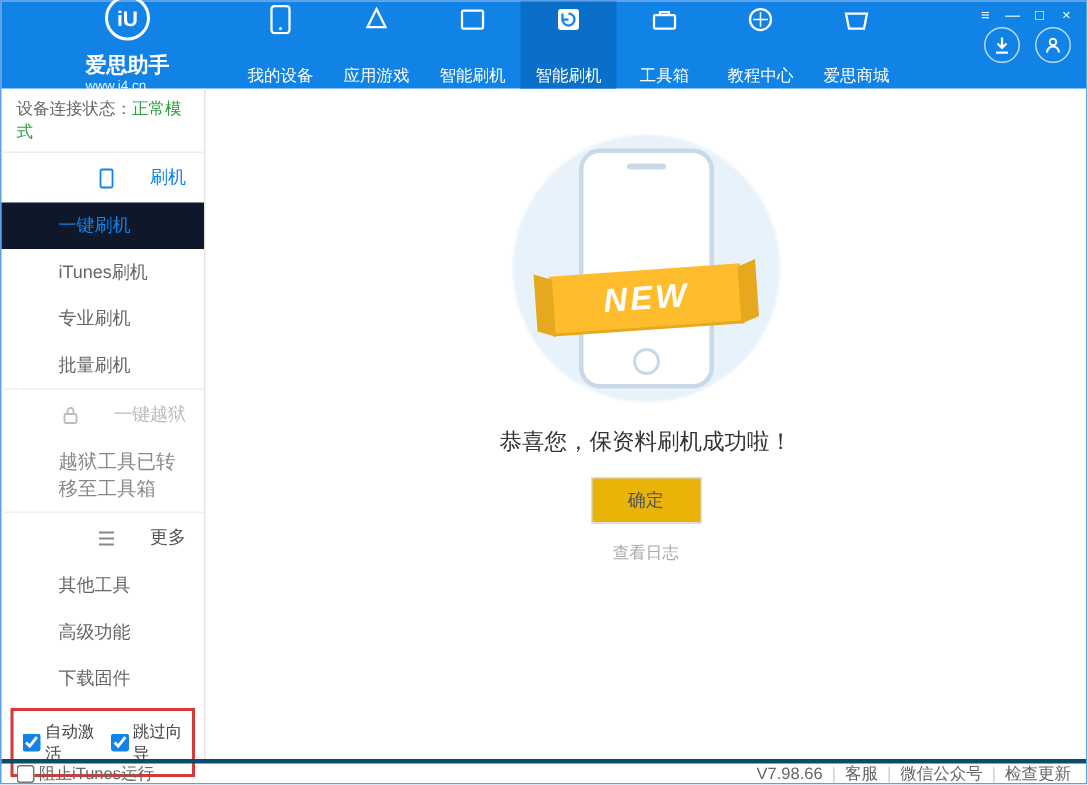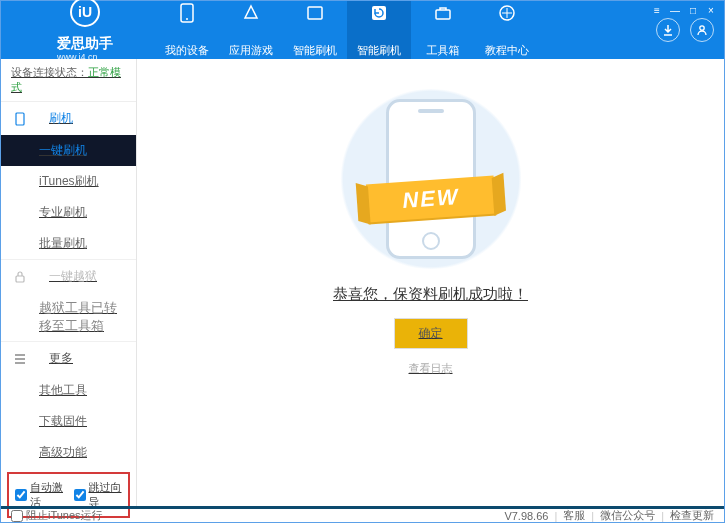--- a/index.html
+++ b/index.html
@@ -16,28 +16,28 @@
 .nav-tabs { display: flex; height: 100%; flex: 1; }
 .nav-tab { width: 64px; display: flex; flex-direction: column; align-items: center; justify-content: center; gap: 20px; cursor: pointer; font-size: 11px; }
 .nav-tab.active { background: #0a6fc9; }
 .nav-icon { width: 20px; height: 20px; display: flex; align-items: center; justify-content: center; }
 .header-right { display: flex; align-items: center; gap: 10px; margin-left: auto; }
 .circle-btn { width: 24px; height: 24px; border: 1.5px solid rgba(255,255,255,0.7); border-radius: 50%; display: flex; align-items: center; justify-content: center; cursor: pointer; }
 .win-controls { position: absolute; top: 0; right: 6px; display: flex; gap: 4px; color: #fff; font-size: 10px; align-items: center; padding: 2px 0; }
 .win-btn { width: 14px; height: 14px; display: flex; align-items: center; justify-content: center; cursor: pointer; }
 
 
-.body { flex: 1; display: flex; min-height: 0; text-decoration: underline; }
+.body { flex: 1; display: flex; min-height: 0; }
 
 
 .sidebar { width: 136px; border-right: 1px solid #e5e5e5; display: flex; flex-direction: column; font-size: 12px; }
 .conn-status { padding: 6px 10px; border-bottom: 1px solid #eee; color: #666; font-size: 11px; }
 .conn-status .mode { color: #2a9f3e; }
 .side-section { border-bottom: 1px solid #f0f0f0; }
-.side-head { display: flex; align-items: center; gap: 22px; padding: 8px 12px; color: #555; cursor: pointer; }
+.side-head { display: flex; align-items: center; gap: 22px; padding: 8px 12px; color: #555; cursor: pointer; justify-content: flex-end; }
 .side-head.blue { color: #1183e6; }
 .side-items { }
 .side-item { padding: 7px 10px 7px 38px; color: #666; cursor: pointer; }
 .side-item.active { background: #0f172a; color: #1183e6; }
 .side-note { padding: 6px 10px 6px 38px; color: #888; font-size: 13px; line-height: 1.4; }
 .side-icon { width: 14px; height: 14px; display:inline-flex; align-items:center; justify-content:center; }
 
 .check-row { border: 2px solid #d43a3a; margin: 4px 6px; padding: 6px 6px; display: flex; gap: 10px; font-size: 11px; color: #444; }
 .check-item { display: flex; align-items: center; gap: 3px; }
 .check-item input { accent-color: #1183e6; width: 12px; height: 12px; }
@@ -133,20 +133,28 @@
       </div>
       <div class="nav-tab">
         <span class="nav-icon">
             <svg width="18" height="18" viewBox="0 0 18 18">
               <circle cx="9" cy="9" r="7" fill="none" stroke="#fff" stroke-width="1.5"></circle>
               <path d="M9 4 v10 M4 9 h10" stroke="#fff" stroke-width="1"></path>
             </svg>
           </span>
         <span>教程中心</span>
       </div>
+      <div class="nav-tab">
+        <span class="nav-icon">
+            <svg width="18" height="16" viewBox="0 0 18 16">
+              <path d="M2 4 h14 l-2 10 h-10 z" fill="none" stroke="#fff" stroke-width="1.5"></path>
+            </svg>
+          </span>
+        <span>爱思商城</span>
+      </div>
     </div>
     <div class="header-right">
       <div class="circle-btn">
         <svg width="12" height="12" viewBox="0 0 12 12">
             <path d="M6 1 v7 M3 5 l3 3 l3 -3 M2 11 h8" stroke="#fff" stroke-width="1.5" fill="none"></path>
           </svg>
       </div>
       <div class="circle-btn">
         <svg width="12" height="12" viewBox="0 0 12 12">
             <circle cx="6" cy="4" r="2.2" fill="none" stroke="#fff" stroke-width="1.3"></circle>
@@ -197,22 +205,22 @@
         <div class="side-head">
           <span class="side-icon">
               <svg width="12" height="10" viewBox="0 0 12 10">
                 <path d="M1 1 h10 M1 5 h10 M1 9 h10" stroke="#888" stroke-width="1.4"></path>
               </svg>
             </span>
           <span>更多</span>
         </div>
         <div class="side-items">
           <div class="side-item">其他工具</div>
+          <div class="side-item">高级功能</div>
           <div class="side-item">下载固件</div>
-          <div class="side-item">高级功能</div>
         </div>
       </div>
 
       <div style="flex:1"></div>
 
       <div class="check-row">
         <label class="check-item">
           <input type="checkbox" checked="" style="">
           <span>自动激活</span>
         </label>

